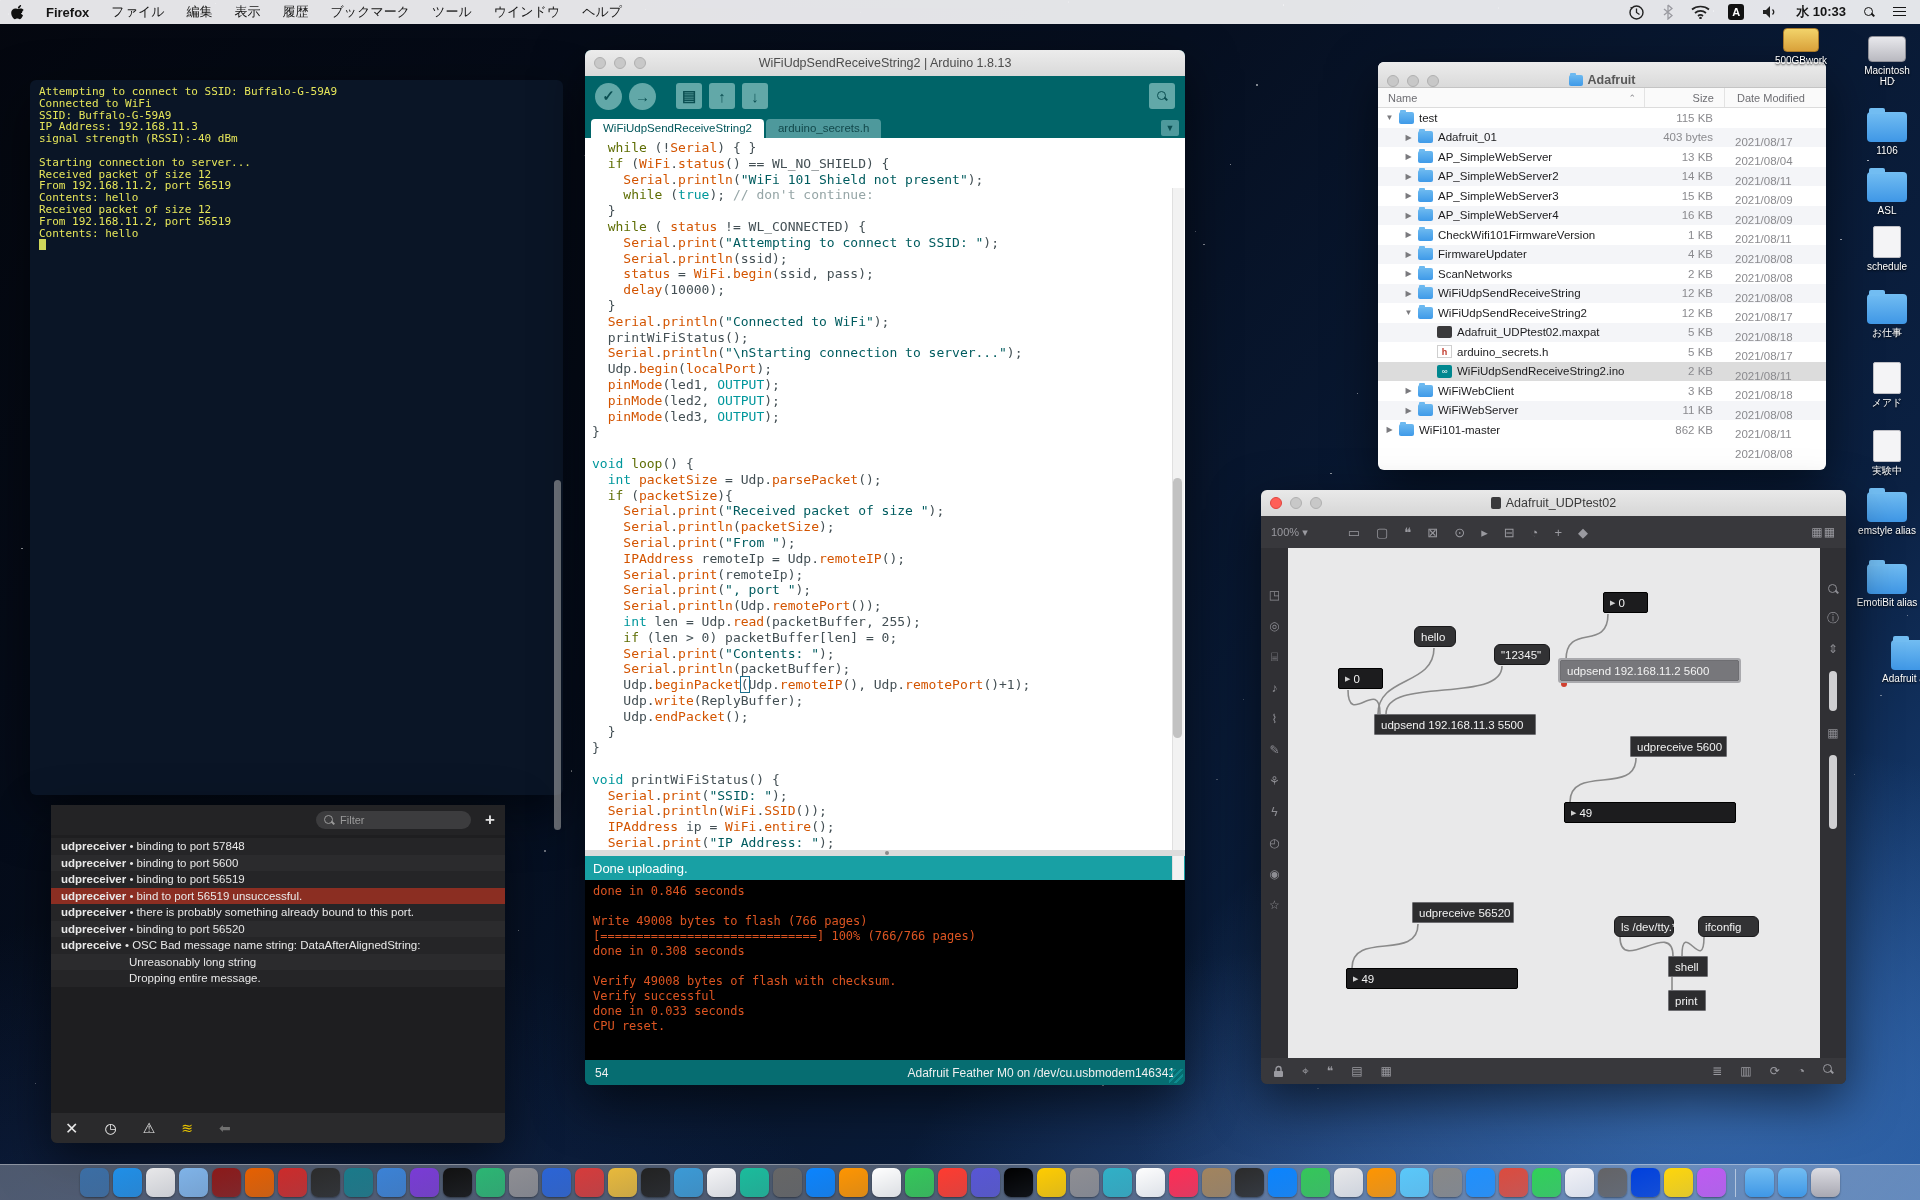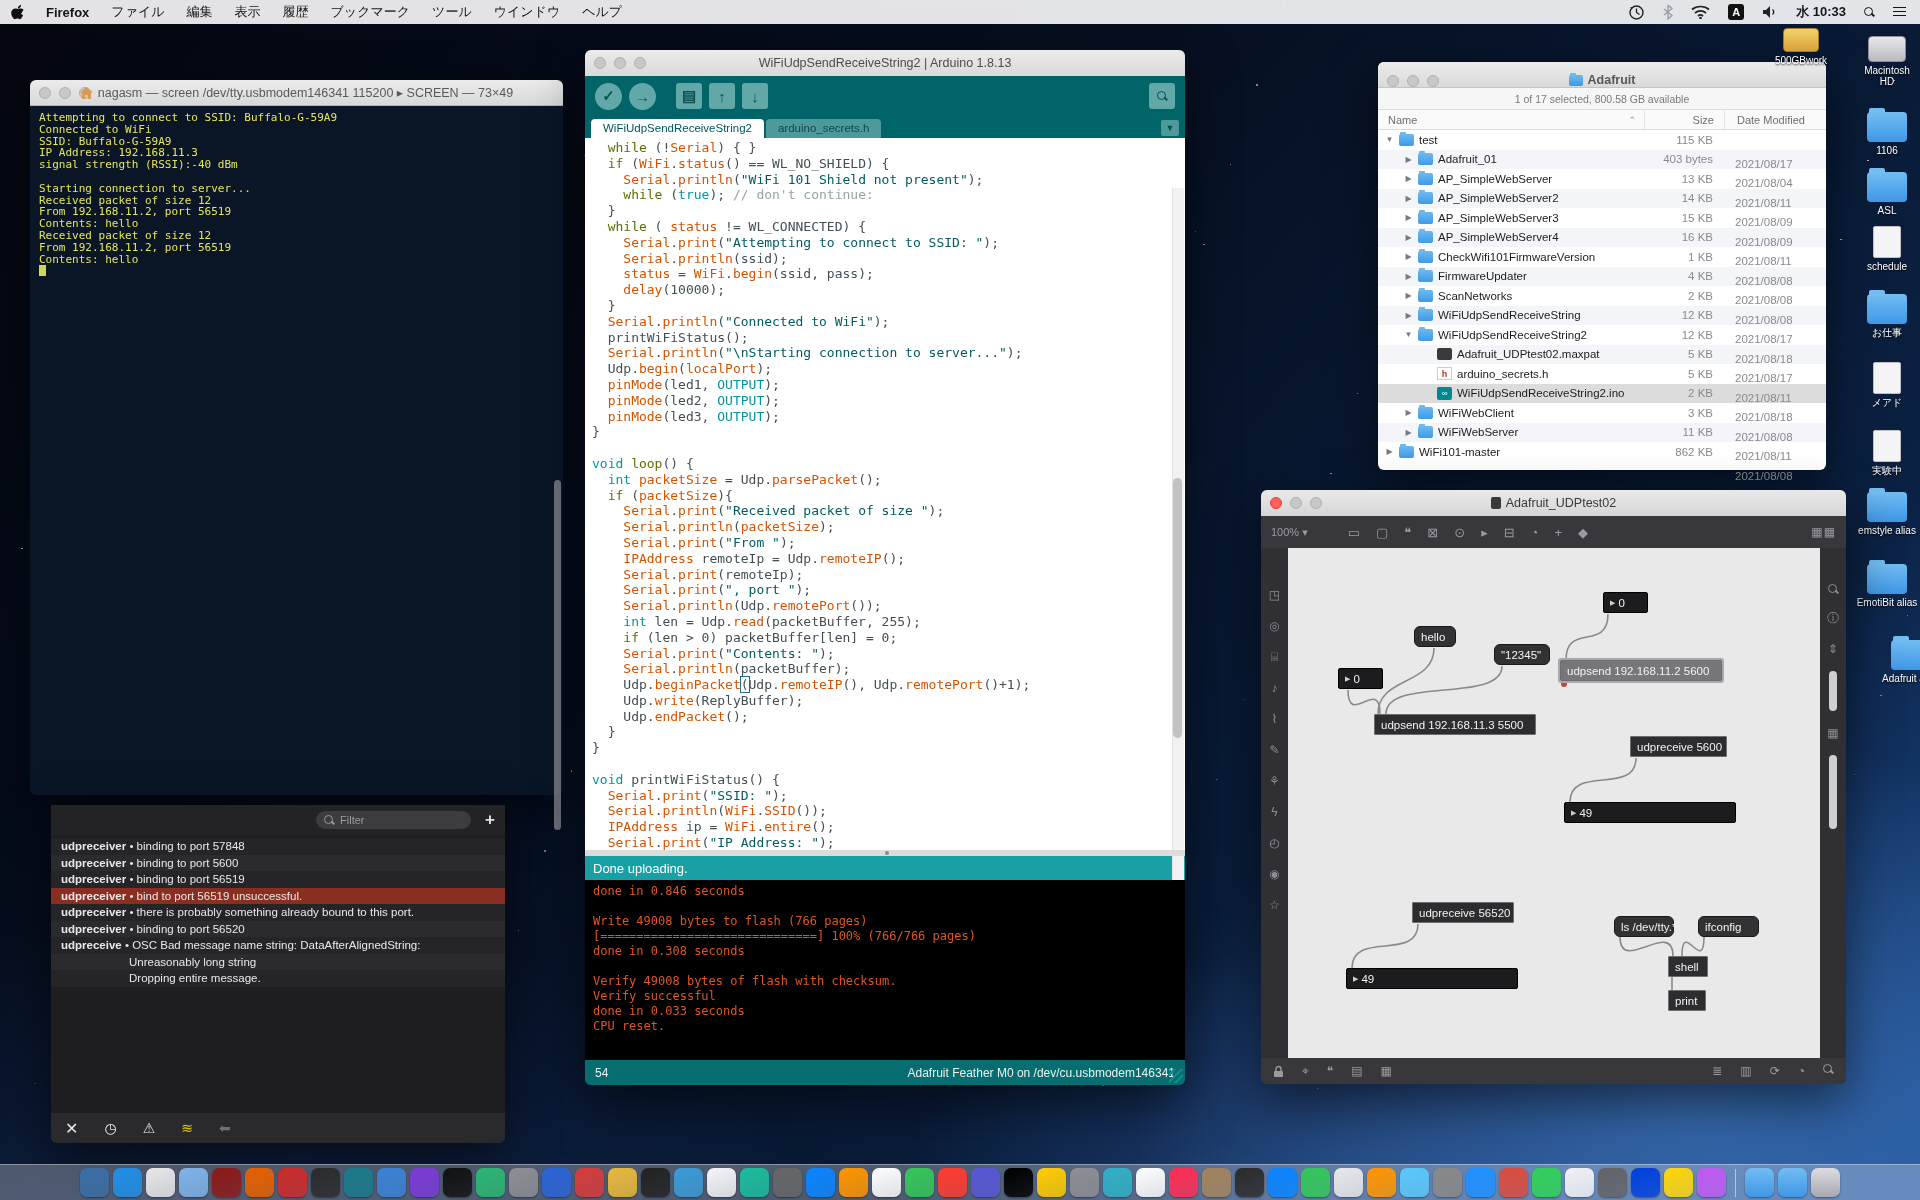--- a/index.html
+++ b/index.html
@@ -383,33 +383,20 @@
       <path d="M1 5h3l4-4v12l-4-4H1z" fill="#222"></path>
       <path d="M10.5 4.5c1.5 1.5 1.5 3.5 0 5" fill="none" stroke="#222" stroke-width="1.3"></path>
     </svg>
     <span class="clocktxt">水 10:33</span>
     <span class="mag" style="color:#151515"></span>
     <span class="listicon"></span>
   </div>
 </div>
 
 <div class="win" id="terminal">
-  <div class="titlebar">
-    <div class="lights">
-      <div class="light"></div>
-        <div class="light"></div>
-        <div class="light"></div>
-    </div>
-    <div class="tcenter">
-      <svg width="13" height="12" viewBox="0 0 13 12">
-        <path d="M6.5 0 L13 5.5 H11 V12 H8 V8 H5 V12 H2 V5.5 H0 Z" fill="#d99a56"></path>
-      </svg>
-      <span>nagasm — screen /dev/tty.usbmodem146341 115200 ▸ SCREEN — 73×49</span>
-    </div>
-  </div>
   <div class="term-body" id="term-lines">Attempting to connect to SSID: Buffalo-G-59A9
 Connected to WiFi
 SSID: Buffalo-G-59A9
 IP Address: 192.168.11.3
 signal strength (RSSI):-40 dBm
  
 Starting connection to server...
 Received packet of size 12
 From 192.168.11.2, port 56519
 Contents: hello
@@ -523,21 +510,20 @@
     <div class="lights">
       <div class="light"></div>
         <div class="light"></div>
         <div class="light"></div>
     </div>
     <div class="tcenter">
       <span class="folder-mini"></span>
       <span>Adafruit</span>
     </div>
   </div>
-  <div class="fnd-status">1 of 17 selected, 800.58 GB available</div>
   <div class="fnd-headers">
     <div class="col-name">
       <span>Name</span>
         <span class="sort">⌃</span>
     </div>
     <div class="col-size">Size</div>
     <div class="col-date">Date Modified</div>
   </div>
   <div class="fnd-rows" id="finder-rows">
       <div class="frow" style="padding-left: 6px;">
@@ -748,21 +734,21 @@
     <div class="pobj number" style="left: 315px; top: 44px; width: 45px;">
           <span class="tri">▶</span>
           <span>0</span>
         </div>
         <div class="pobj message" style="left: 126px; top: 78px; width: 42px;">
           <span>hello</span>
         </div>
         <div class="pobj message" style="left: 206px; top: 96px; width: 56px;">
           <span>"12345"</span>
         </div>
-        <div class="pobj object selected" style="left: 272px; top: 112px; width: 162px;">
+        <div class="pobj object selected" style="left: 272px; top: 112px; width: 179px;">
           <span>udpsend 192.168.11.2 5600</span>
         </div>
         <div class="pobj number" style="left: 50px; top: 120px; width: 45px;">
           <span class="tri">▶</span>
           <span>0</span>
         </div>
         <div class="pobj object" style="left: 86px; top: 166px; width: 162px;">
           <span>udpsend 192.168.11.3 5500</span>
         </div>
         <div class="pobj object" style="left: 342px; top: 188px; width: 97px;">

